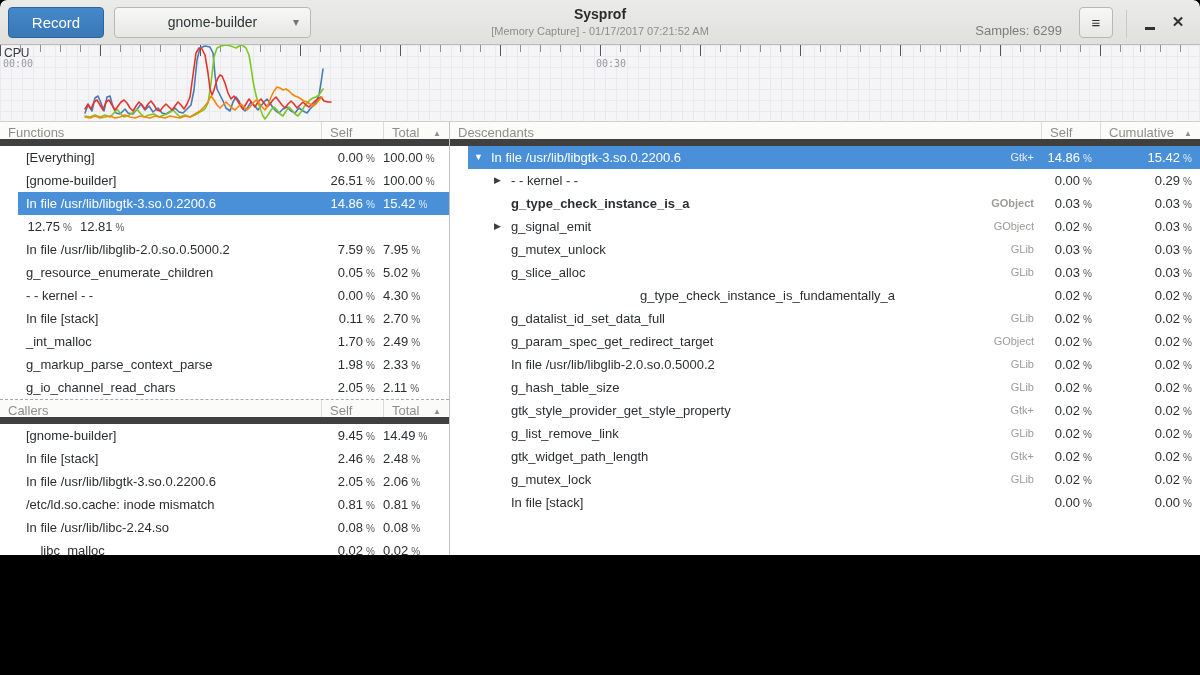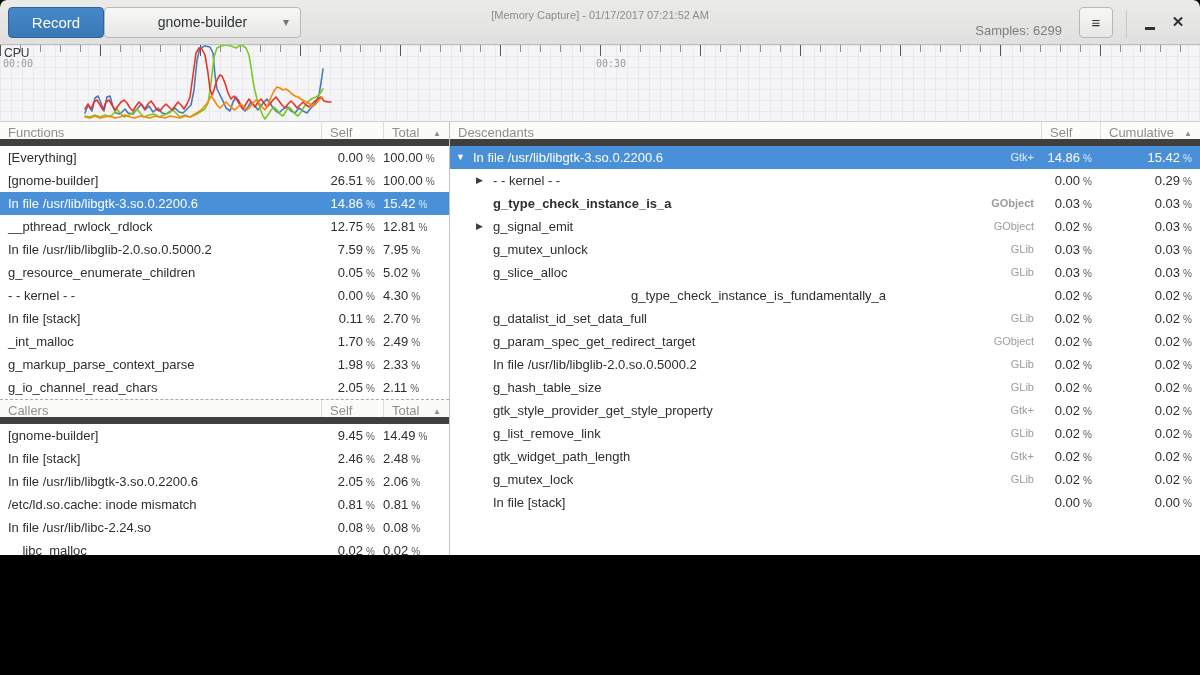--- a/index.html
+++ b/index.html
@@ -7,21 +7,21 @@
   body { font-family:"Liberation Sans", sans-serif; }
   #app { position:relative; width:1200px; height:555px; background:#4d7c0f; border-radius:7px 7px 0 0; overflow:hidden; }
 
   
   .headerbar { position:absolute; left:0; top:0; width:1200px; height:45px;
     background:linear-gradient(#ebebea,#e0e0df); border-bottom:1px solid #bcbcbb;
     border-radius:7px 7px 0 0; display:flex; align-items:center; }
   .btn-record { margin-left:8px; width:96px; height:31px;
     background:linear-gradient(#4489cb,#3a77b5); border:1px solid #2c649b; border-radius:4px;
     color:#fff; font-size:15px; font-family:inherit; cursor:pointer; }
-  .dd { width:197px; height:31px; position:relative;
+  .dd { margin-left:10px; width:197px; height:31px; position:relative;
     background:linear-gradient(#f7f7f6,#e7e7e6); border:1px solid #b8b8b6; border-radius:4px;
     display:flex; align-items:center; justify-content:center; font-size:14px; color:#2e3436; cursor:pointer; }
   .dd .caret { position:absolute; right:11px; color:#757573; font-size:12px; line-height:1; }
   .titlebox { position:absolute; left:50%; top:6px; transform:translateX(-50%); text-align:center; white-space:nowrap; }
   .title { font-size:14px; font-weight:700; color:#2b2b2b; }
   .subtitle { font-size:11px; color:#8d8d8b; margin-top:3px; }
   .hb-right { margin-left:auto; display:flex; align-items:flex-end; }
   .samples { font-size:13px; color:#7d7d7b; margin-right:17px; }
   .btn-menu { width:34px; height:31px; background:linear-gradient(#f7f7f6,#e7e7e6);
     border:1px solid #b8b8b6; border-radius:4px; font-size:15px; font-weight:700; color:#2e3436;
@@ -51,21 +51,21 @@
   .vsep { position:absolute; left:449px; top:122px; width:1px; height:553px; background:#c3c3c2; }
 
   .thead { display:flex; height:24px; background:#fbfbfa; border-bottom:7px solid #404040;
     font-size:13px; color:#8e8e8c; line-height:22px; cursor:default; }
   .thead .hname { flex:1; padding-left:8px; }
   .thead .hcol  { border-left:1px solid #dcdcda; padding-left:8px; position:relative; }
   .hself  { width:62px; }  .htotal { width:66px; }
   .hselfr { width:59px; }  .hcumr  { width:100px; }
   .sort { position:absolute; right:8px; top:1px; font-size:8px; color:#8e8e8c; }
 
-  .trow { display:flex; height:23px; line-height:23px; font-size:13px; color:#2c2f31; cursor:default; }
+  .trow { display:flex; height:23px; line-height:23px; font-size:13px; color:#2c2f31; cursor:default;margin-left:18px; }
   .trow.sel { background:#4a90d9; color:#fff; }
   .cname { flex:1; padding-left:8px; white-space:nowrap; overflow:hidden; }
   .cself { width:62px; text-align:right; padding-right:8px; white-space:nowrap; }
   .ctot  { width:66px; padding-right:7px; white-space:nowrap; }
   .pct { font-size:10px; opacity:.8; margin-left:3px; }
 
   .dname { flex:1; display:flex; align-items:center; white-space:nowrap; overflow:hidden; }
   .exp { width:17px; flex:none; font-size:9px; color:#3c3c3c; text-align:left; }
   .trow.sel .exp { color:#fff; }
   .tag { margin-left:auto; font-size:11px; color:#9b9b99; padding-right:7px; }
@@ -80,20 +80,21 @@
 
 <div id="app">
 
   <div class="headerbar">
     <button class="btn-record">Record</button>
     <div class="dd">
       <span>gnome-builder</span>
       <span class="caret">▾</span>
     </div>
     <div class="titlebox">
+      <div class="title">Sysprof</div>
       <div class="subtitle">[Memory Capture] - 01/17/2017 07:21:52 AM</div>
     </div>
     <div class="hb-right">
       <span class="samples">Samples: 6299</span>
       <button class="btn-menu">
         <span>≡</span>
       </button>
       <span class="hb-sep"></span>
       <button class="btn-min">
         <span class="minbar"></span>
@@ -196,21 +197,20 @@
           <div class="cname">[gnome-builder]</div>
           <div class="cself"><span>26.51</span><span class="pct">%</span></div>
           <div class="ctot"><span>100.00</span><span class="pct">%</span></div>
         </div>
         <div class="trow sel">
           <div class="cname">In file /usr/lib/libgtk-3.so.0.2200.6</div>
           <div class="cself"><span>14.86</span><span class="pct">%</span></div>
           <div class="ctot"><span>15.42</span><span class="pct">%</span></div>
         </div>
         <div class="trow">
-          <div class="cname">__pthread_rwlock_rdlock</div>
           <div class="cself"><span>12.75</span><span class="pct">%</span></div>
           <div class="ctot"><span>12.81</span><span class="pct">%</span></div>
         </div>
         <div class="trow">
           <div class="cname">In file /usr/lib/libglib-2.0.so.0.5000.2</div>
           <div class="cself"><span>7.59</span><span class="pct">%</span></div>
           <div class="ctot"><span>7.95</span><span class="pct">%</span></div>
         </div>
         <div class="trow">
           <div class="cname">g_resource_enumerate_children</div>

